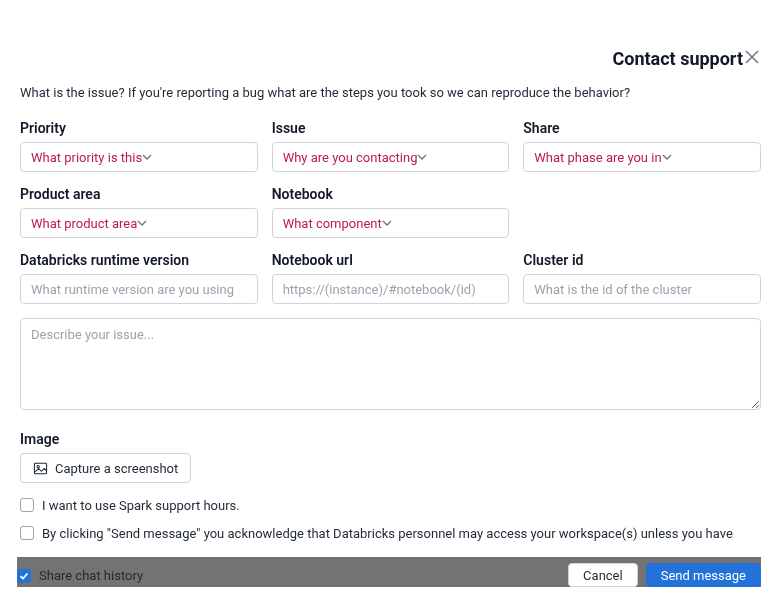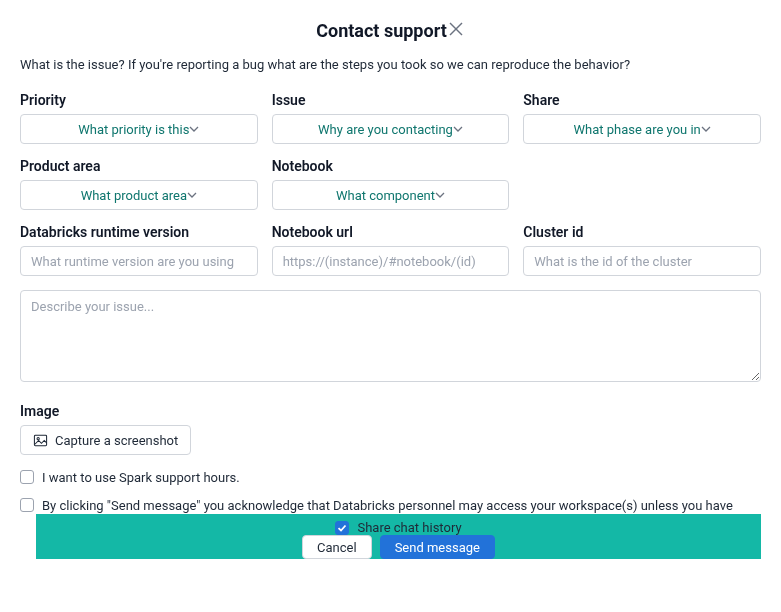--- a/index.html
+++ b/index.html
@@ -12,23 +12,24 @@
       height: 612px;
       overflow: hidden;
       position: relative;
     }
     .modal {
       padding: 20px;
       position: relative;
     }
     .header-row {
       display: flex;
-      justify-content: center;
+      justify-content: flex-end;
       align-items: flex-start;
       margin-bottom: 16px;
+      margin-top: 28px;
     }
     .title {
       font-size: 18px;
       font-weight: 700;
       color: #111827;
     }
     .close-btn {
       background: none;
       border: none;
       cursor: pointer;
@@ -65,23 +66,23 @@
       padding: 0 10px;
       font-size: 13px;
       color: #1f2937;
       background: #fff;
       font-family: inherit;
     }
     .select {
       position: relative;
       display: flex;
       align-items: center;
-      justify-content: center;
-      cursor: pointer;
-      color: #0f766e;
+      justify-content: flex-start;
+      cursor: pointer;
+      color: #be185d;
     }
     .select .caret {
       width: 10px; height: 10px;
       flex-shrink: 0;
     }
     .text-input::placeholder { color: #9ca3af; }
     .textarea {
       width: 100%;
       height: 92px;
       border: 1px solid #d1d5db;
@@ -134,28 +135,27 @@
       background: #2272d9;
       border-color: #2272d9;
     }
     .checkbox.checked svg {
       width: 10px; height: 10px;
       color: #fff;
     }
     .footer {
       position: absolute;
       bottom: 14px;
-      left: 36px;
+      left: 17px;
       right: 20px;
       display: flex;
       justify-content: space-between;
       align-items: center;
-      background: #14b8a6;
+      background: #737373;
       padding-top: 6px;
-      flex-direction: column;
     }
     .footer-left {
       display: flex;
       align-items: center;
       gap: 8px;
       font-size: 13px;
     }
     .footer-right { display: flex; gap: 8px; }
     .btn {
       height: 24px;

